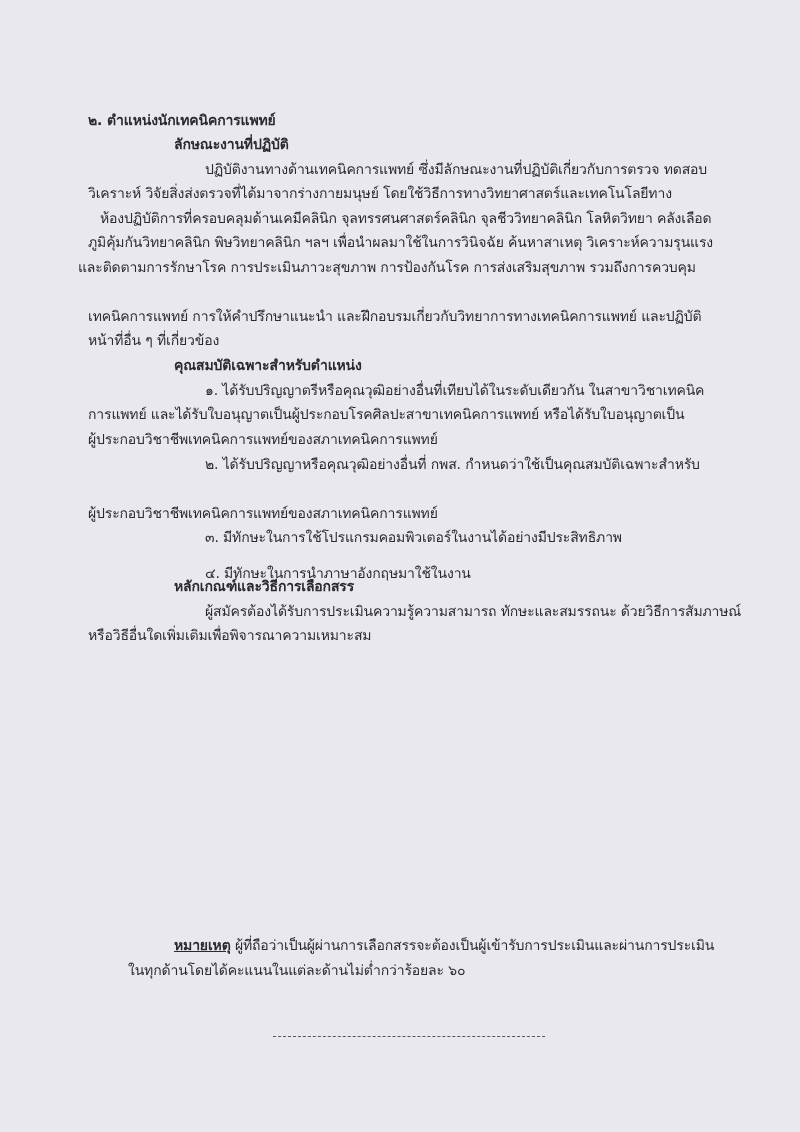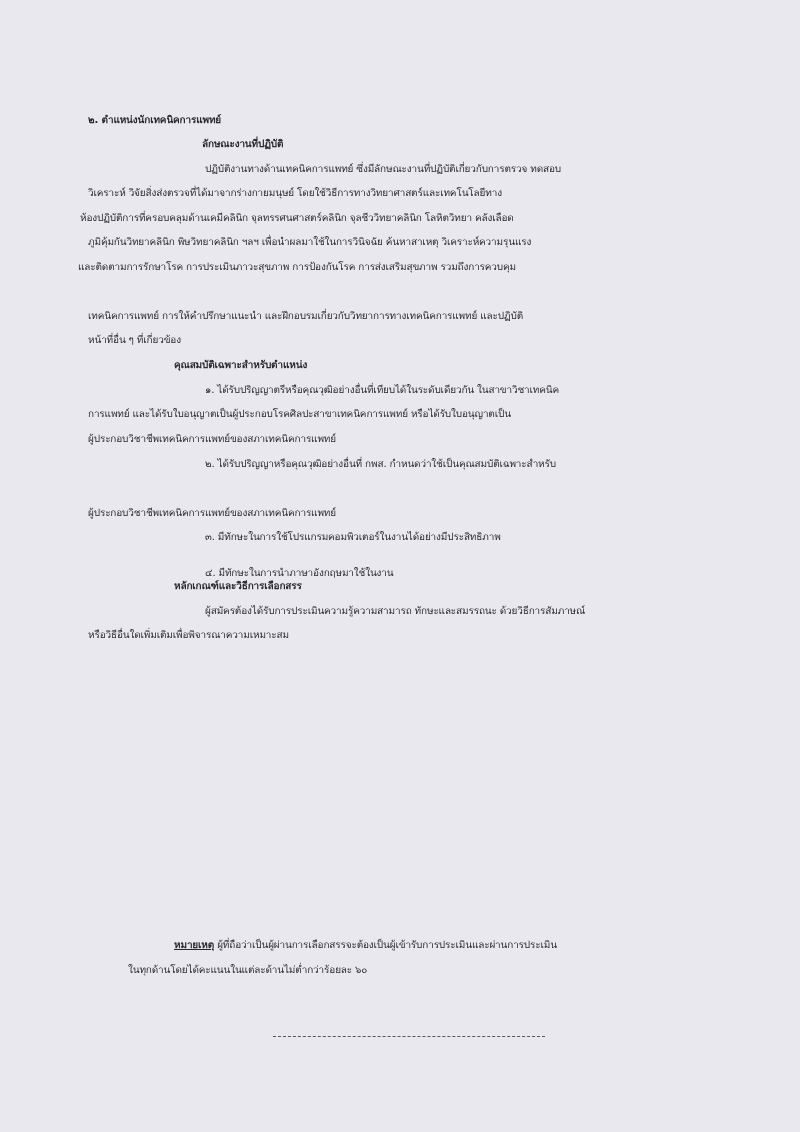--- a/index.html
+++ b/index.html
@@ -15,21 +15,21 @@
       font-family: "DejaVu Sans", sans-serif;
       color: #2a2a2e;
     }
     .page {
       position: absolute;
       left: 0; top: 0;
       width: 800px; height: 1132px;
     }
     .line {
       position: absolute;
-      font-size: 10px;
+      font-size: 14px;
       line-height: 20px;
       white-space: nowrap;
       letter-spacing: -0.15px;
     }
     .bold { font-weight: bold; }
     .underline { text-decoration: underline; }
     .dashes {
       position: absolute;
       left: 273px;
       top: 1036px;
@@ -38,24 +38,24 @@
       border-top: 1.5px dashed #55555c;
     }
   </style>
 </head>
 <body>
 
 <div class="page">
 
   <div class="line bold" style="left:88px; top:110px;">๒. ตำแหน่งนักเทคนิคการแพทย์</div>
 
-  <div class="line bold" style="left:174px; top:134px;margin-left:28px;">ลักษณะงานที่ปฏิบัติ</div>
+  <div class="line bold" style="left:174px; top:134px;">ลักษณะงานที่ปฏิบัติ</div>
   <div class="line" style="left:205px; top:159px;">ปฏิบัติงานทางด้านเทคนิคการแพทย์ ซึ่งมีลักษณะงานที่ปฏิบัติเกี่ยวกับการตรวจ ทดสอบ</div>
   <div class="line" style="left:88px; top:183px;">วิเคราะห์ วิจัยสิ่งส่งตรวจที่ได้มาจากร่างกายมนุษย์ โดยใช้วิธีการทางวิทยาศาสตร์และเทคโนโลยีทาง</div>
-  <div class="line" style="left:80px; top:208px;">ห้องปฏิบัติการที่ครอบคลุมด้านเคมีคลินิก จุลทรรศนศาสตร์คลินิก จุลชีววิทยาคลินิก โลหิตวิทยา คลังเลือด</div>
+  <div class="line" style="left:100px; top:208px;">ห้องปฏิบัติการที่ครอบคลุมด้านเคมีคลินิก จุลทรรศนศาสตร์คลินิก จุลชีววิทยาคลินิก โลหิตวิทยา คลังเลือด</div>
   <div class="line" style="left:88px; top:232px;">ภูมิคุ้มกันวิทยาคลินิก พิษวิทยาคลินิก ฯลฯ เพื่อนำผลมาใช้ในการวินิจฉัย ค้นหาสาเหตุ วิเคราะห์ความรุนแรง</div>
   <div class="line" style="left:78px; top:257px;">และติดตามการรักษาโรค การประเมินภาวะสุขภาพ การป้องกันโรค การส่งเสริมสุขภาพ รวมถึงการควบคุม</div>
   <div class="line" style="left:88px; top:306px;">เทคนิคการแพทย์ การให้คำปรึกษาแนะนำ และฝึกอบรมเกี่ยวกับวิทยาการทางเทคนิคการแพทย์ และปฏิบัติ</div>
   <div class="line" style="left:88px; top:330px;">หน้าที่อื่น ๆ ที่เกี่ยวข้อง</div>
 
   <div class="line bold" style="left:174px; top:355px;">คุณสมบัติเฉพาะสำหรับตำแหน่ง</div>
   <div class="line" style="left:205px; top:380px;">๑. ได้รับปริญญาตรีหรือคุณวุฒิอย่างอื่นที่เทียบได้ในระดับเดียวกัน ในสาขาวิชาเทคนิค</div>
   <div class="line" style="left:88px; top:404px;">การแพทย์ และได้รับใบอนุญาตเป็นผู้ประกอบโรคศิลปะสาขาเทคนิคการแพทย์ หรือได้รับใบอนุญาตเป็น</div>
   <div class="line" style="left:88px; top:429px;">ผู้ประกอบวิชาชีพเทคนิคการแพทย์ของสภาเทคนิคการแพทย์</div>
   <div class="line" style="left:205px; top:454px;">๒. ได้รับปริญญาหรือคุณวุฒิอย่างอื่นที่ กพส. กำหนดว่าใช้เป็นคุณสมบัติเฉพาะสำหรับ</div>

